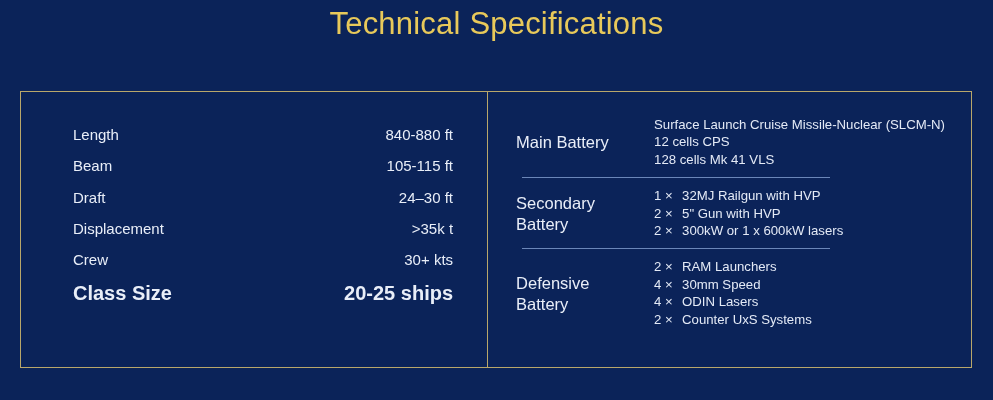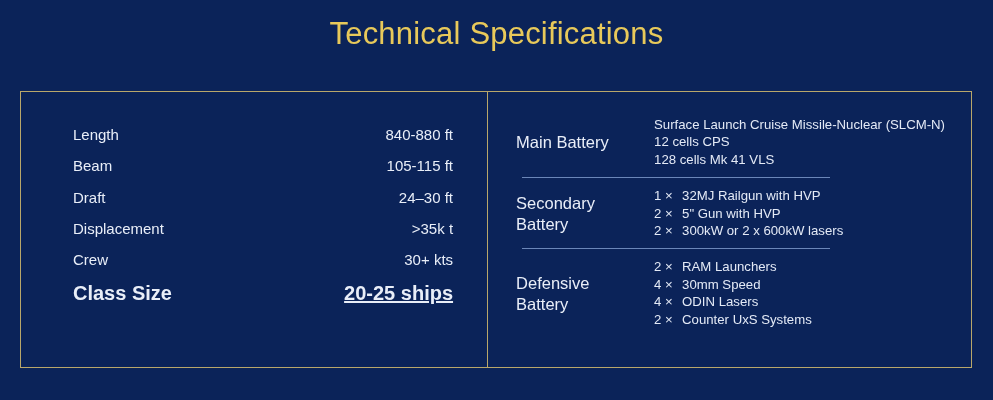--- a/index.html
+++ b/index.html
@@ -10,21 +10,21 @@
     width: 993px;
     height: 400px;
     background: #0b2359;
     font-family: "Liberation Sans", sans-serif;
     overflow: hidden;
     position: relative;
   }
 
   #page-title {
     position: absolute;
-    top: 14px;
+    top: 4px;
     left: 0;
     width: 993px;
     text-align: center;
     font-size: 31px;
     font-weight: 400;
     color: #e8c95a;
     letter-spacing: 0.2px;
     line-height: 40px;
   }
 
@@ -62,21 +62,20 @@
     white-space: nowrap;
     text-align: right;
     margin-top: 8px;
   }
   .spec-row.emphasis {
     font-weight: bold;
     font-size: 20px;
   }
   .spec-row.emphasis .spec-value {
     font-weight: bold;
-    text-decoration: underline;
   }
 
   
   #right-panel {
     flex: 1;
     box-sizing: border-box;
     padding: 24px 26px 0 28px;
     position: relative;
   }
   .battery-block {
@@ -157,21 +156,21 @@
           <div class="battery-item"><span>12 cells CPS</span></div>
           <div class="battery-item"><span>128 cells Mk 41 VLS</span></div>
         </div>
       </div>
       <div class="battery-divider"></div>
       <div class="battery-block">
         <div class="battery-label">Secondary Battery</div>
         <div class="battery-items">
           <div class="battery-item"><span class="qty">1 ×</span><span>32MJ Railgun with HVP</span></div>
           <div class="battery-item"><span class="qty">2 ×</span><span>5" Gun with HVP</span></div>
-          <div class="battery-item"><span class="qty">2 ×</span><span>300kW or 2 x 600kW lasers</span></div>
+          <div class="battery-item"><span class="qty">2 ×</span><span>300kW or 1 x 600kW lasers</span></div>
         </div>
       </div>
       <div class="battery-divider"></div>
       <div class="battery-block">
         <div class="battery-label">Defensive Battery</div>
         <div class="battery-items">
           <div class="battery-item"><span class="qty">2 ×</span><span>RAM Launchers</span></div>
           <div class="battery-item"><span class="qty">4 ×</span><span>30mm Speed</span></div>
           <div class="battery-item"><span class="qty">4 ×</span><span>ODIN Lasers</span></div>
           <div class="battery-item"><span class="qty">2 ×</span><span>Counter UxS Systems</span></div>

